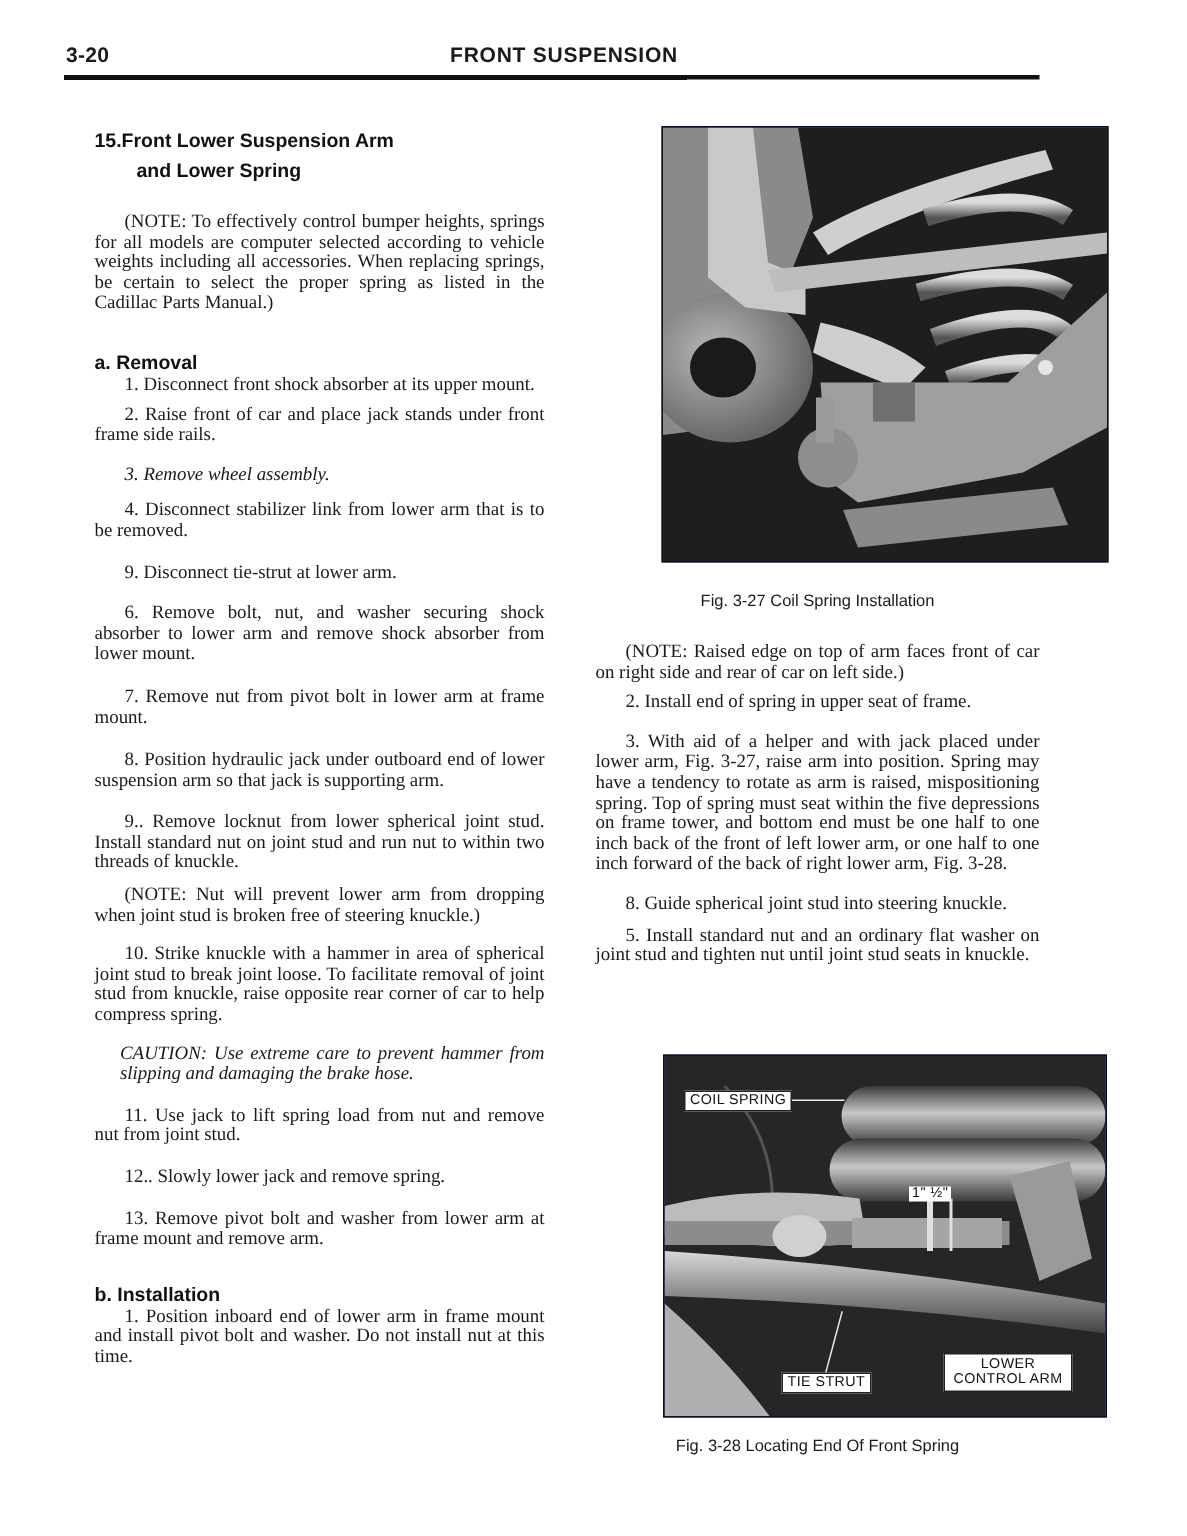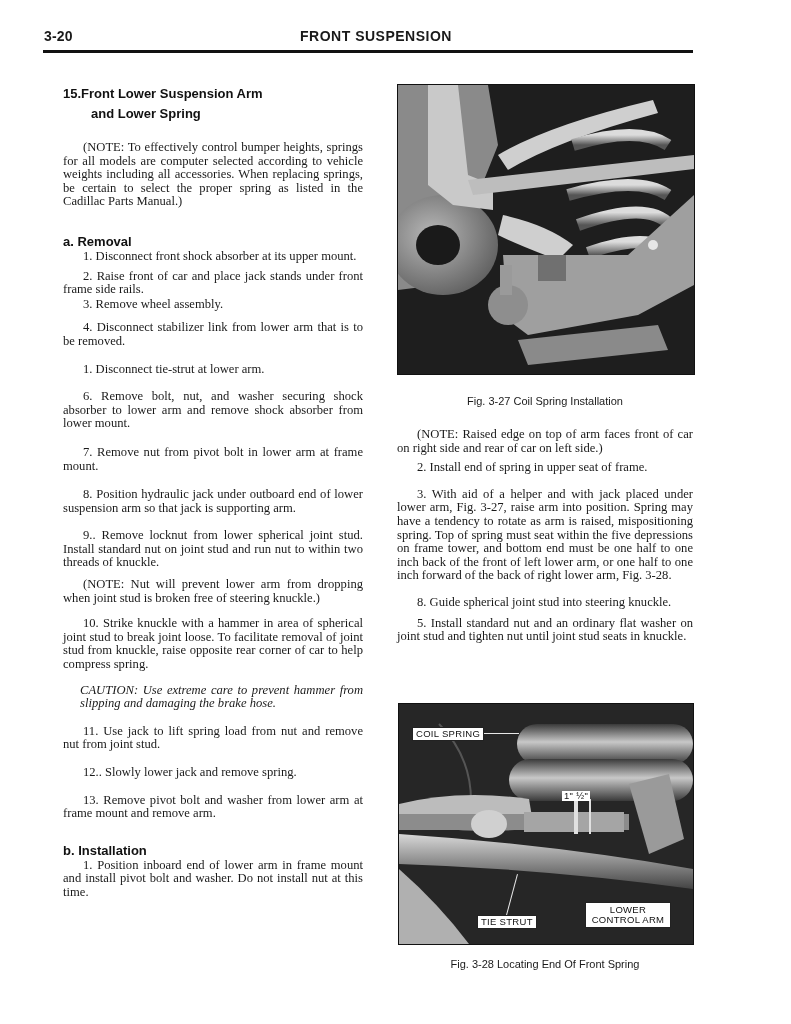--- a/index.html
+++ b/index.html
@@ -8,21 +8,21 @@
   .hdr-num { position: absolute; left: 44px; top: 28px; font-family: "Liberation Sans", sans-serif; font-weight: bold; font-size: 14px; letter-spacing: 0.2px; }
   .hdr-title { position: absolute; left: 206px; width: 340px; text-align: center; top: 28px; font-family: "Liberation Sans", sans-serif; font-weight: bold; font-size: 14px; letter-spacing: 0.5px; }
   .col-left { position: absolute; left: 63px; top: 84px; width: 300px; }
   .col-right { position: absolute; left: 397px; top: 84px; width: 296px; }
   .sec-title { font-family: "Liberation Sans", sans-serif; font-weight: bold; font-size: 13px; line-height: 20px; color: #111; margin: 0; }
   .sec-title .l2 { display: block; padding-left: 28px; }
   .serif { font-family: "Liberation Serif", serif; font-size: 12.6px; line-height: 13.6px; text-align: justify; color: #1a1a1a; }
   p.para { margin: 0; text-indent: 20px; }
   .sub { font-family: "Liberation Sans", sans-serif; font-weight: bold; font-size: 13px; margin: 0; line-height: 15px; color: #111; }
   .caution { font-style: italic; padding-left: 17px; text-indent: 0 !important; }
-  .fig { position: relative; background: #1d4ed8; border: 1px solid #111; overflow: hidden; }
+  .fig { position: relative; background: #1d4ed8; border: 1px solid #111; overflow: hidden; margin-left: 44px; }
   .caption { font-family: "Liberation Sans", sans-serif; font-size: 11px; text-align: center; color: #1a1a1a; }
   .label-box { position: absolute; background: #ffffff; border: 1px solid #222; font-family: "Liberation Sans", sans-serif; font-size: 9.5px; line-height: 10px; padding: 1px 3px; color: #111; text-align: center; letter-spacing: 0.3px; }
   .leader { position: absolute; background: #e8e8e8; }
 </style>
 </head>
 <body>
 
 <div class="page">
 
   <div class="hdr-num">3-20</div>
@@ -52,23 +52,23 @@
 
     <div class="serif" style="margin-top:17px;">
       <p class="para">(NOTE: To effectively control bumper heights, springs for all models are computer selected according to vehicle weights including all accessories. When replacing springs, be certain to select the proper spring as listed in the Cadillac Parts Manual.)</p>
     </div>
 
     <div class="sub" style="margin-top:25px;">a.  Removal</div>
 
     <div class="serif">
       <p class="para" style="margin-top:1px;">1. Disconnect front shock absorber at its upper mount.</p>
       <p class="para" style="margin-top:6px;">2. Raise front of car and place jack stands under front frame side rails.</p>
-      <p class="para" style="margin-top:1px;">3. Remove wheel assembly.</p>
+      <p class="para" style="margin-top:13px;font-style:italic;">3. Remove wheel assembly.</p>
       <p class="para" style="margin-top:10px;">4. Disconnect stabilizer link from lower arm that is to be removed.</p>
-      <p class="para" style="margin-top:14px;">1. Disconnect tie-strut at lower arm.</p>
+      <p class="para" style="margin-top:14px;">9. Disconnect tie-strut at lower arm.</p>
       <p class="para" style="margin-top:14px;">6. Remove bolt, nut, and washer securing shock absorber to lower arm and remove shock absorber from lower mount.</p>
       <p class="para" style="margin-top:15px;">7. Remove nut from pivot bolt in lower arm at frame mount.</p>
       <p class="para" style="margin-top:15px;">8. Position hydraulic jack under outboard end of lower suspension arm so that jack is supporting arm.</p>
       <p class="para" style="margin-top:14px;">9.. Remove locknut from lower spherical joint stud. Install standard nut on joint stud and run nut to within two threads of knuckle.</p>
       <p class="para" style="margin-top:8px;">(NOTE: Nut will prevent lower arm from dropping when joint stud is broken free of steering knuckle.)</p>
       <p class="para" style="margin-top:12px;">10. Strike knuckle with a hammer in area of spherical joint stud to break joint loose. To facilitate removal of joint stud from knuckle, raise opposite rear corner of car to help compress spring.</p>
       <p class="para caution" style="margin-top:12px;">CAUTION: Use extreme care to prevent hammer from slipping and damaging the brake hose.</p>
       <p class="para" style="margin-top:14px;">11. Use jack to lift spring load from nut and remove nut from joint stud.</p>
       <p class="para" style="margin-top:14px;">12.. Slowly lower jack and remove spring.</p>
       <p class="para" style="margin-top:14px;">13. Remove pivot bolt and washer from lower arm at frame mount and remove arm.</p>

